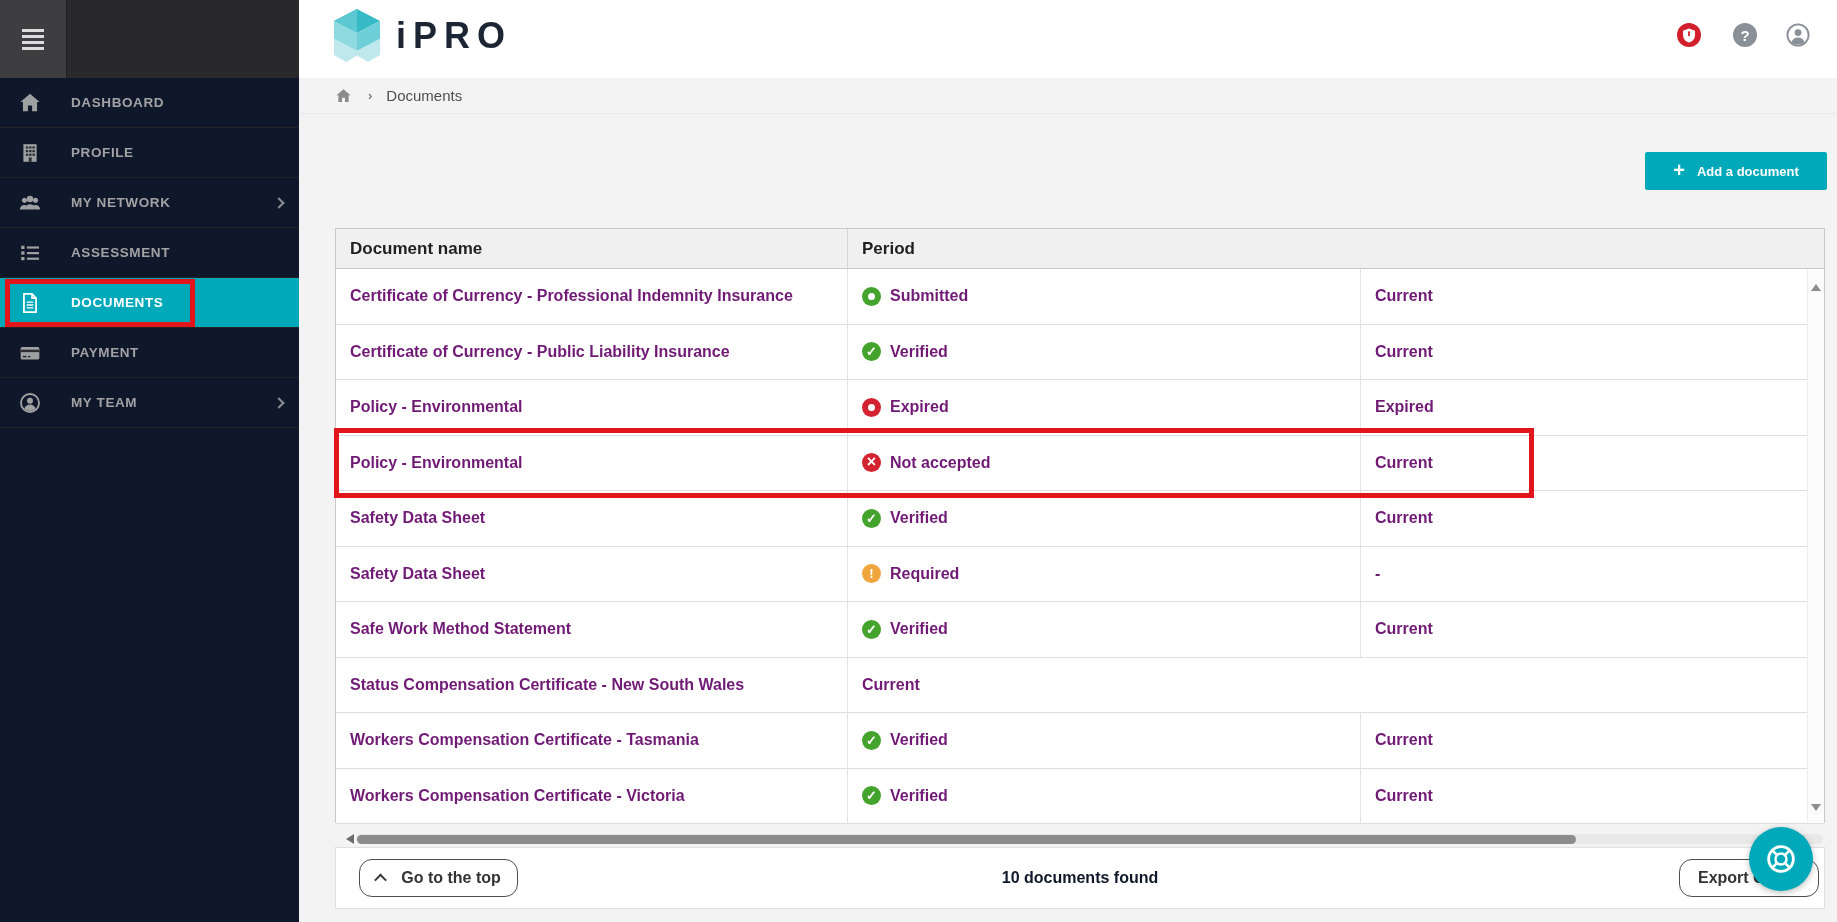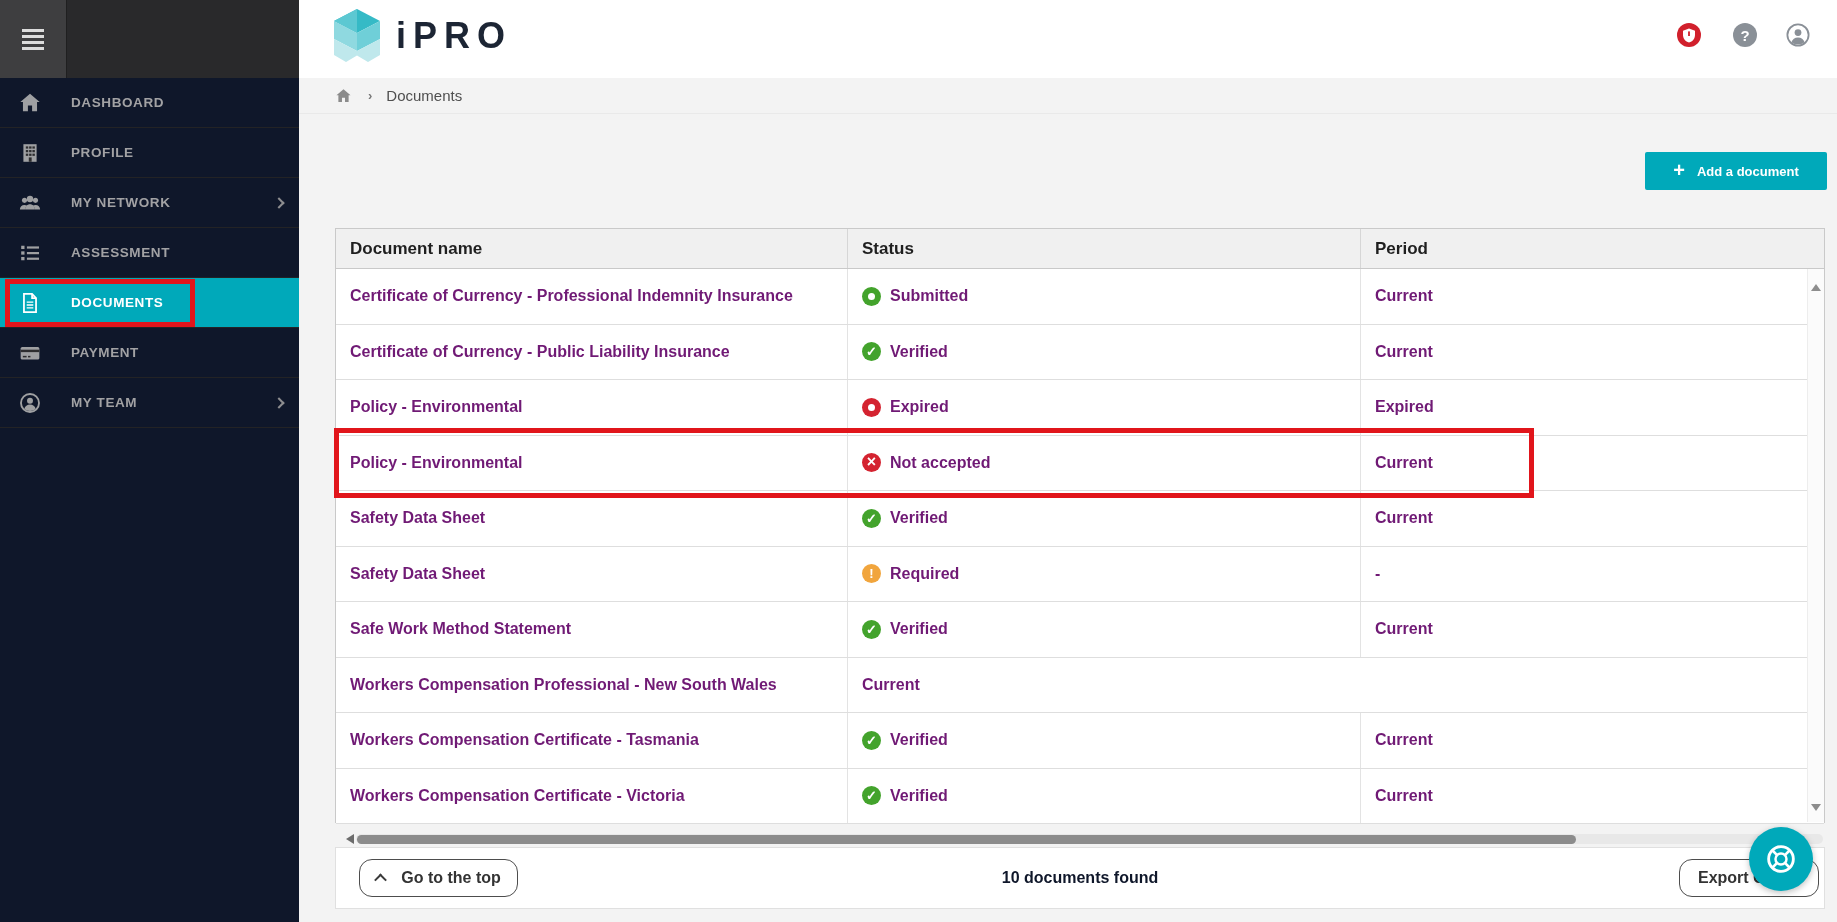--- a/index.html
+++ b/index.html
@@ -233,21 +233,20 @@
 </div>
 
 <button id="add-btn">
   <span class="plus">+</span>
   <span class="lbl">Add a document</span>
 </button>
 
 <div id="table">
   <div id="thead">
     <div class="th col-name">Document name</div>
-    <div class="th col-status">Status</div>
     <div class="th col-period">Period</div>
   </div>
 
   <div class="trow">
     <div class="td col-name">Certificate of Currency - Professional Indemnity Insurance</div>
     <div class="td col-status">
         <span class="status-icon" data-type="submitted"></span>
         <span>Submitted</span>
       </div>
     <div class="td col-period">Current</div>
@@ -294,21 +293,21 @@
   </div>
   <div class="trow">
     <div class="td col-name">Safe Work Method Statement</div>
     <div class="td col-status">
         <span class="status-icon" data-type="verified"></span>
         <span>Verified</span>
       </div>
     <div class="td col-period">Current</div>
   </div>
   <div class="trow">
-    <div class="td col-name">Workers Compensation Professional - New South Wales</div>
+    <div class="td col-name">Status Compensation Certificate - New South Wales</div>
     <div class="td col-period">Current</div>
   </div>
   <div class="trow">
     <div class="td col-name">Workers Compensation Certificate - Tasmania</div>
     <div class="td col-status">
         <span class="status-icon" data-type="verified"></span>
         <span>Verified</span>
       </div>
     <div class="td col-period">Current</div>
   </div>

